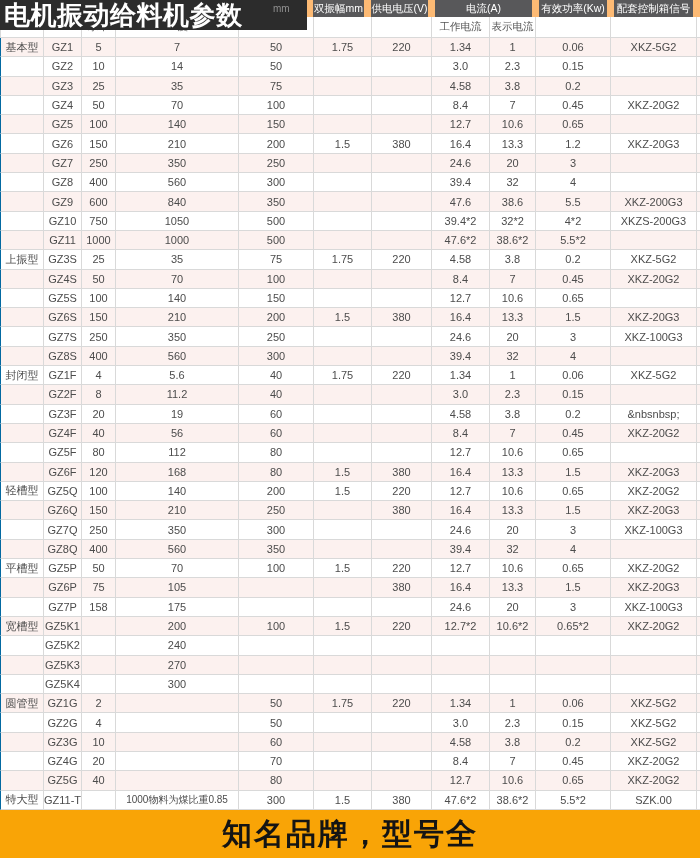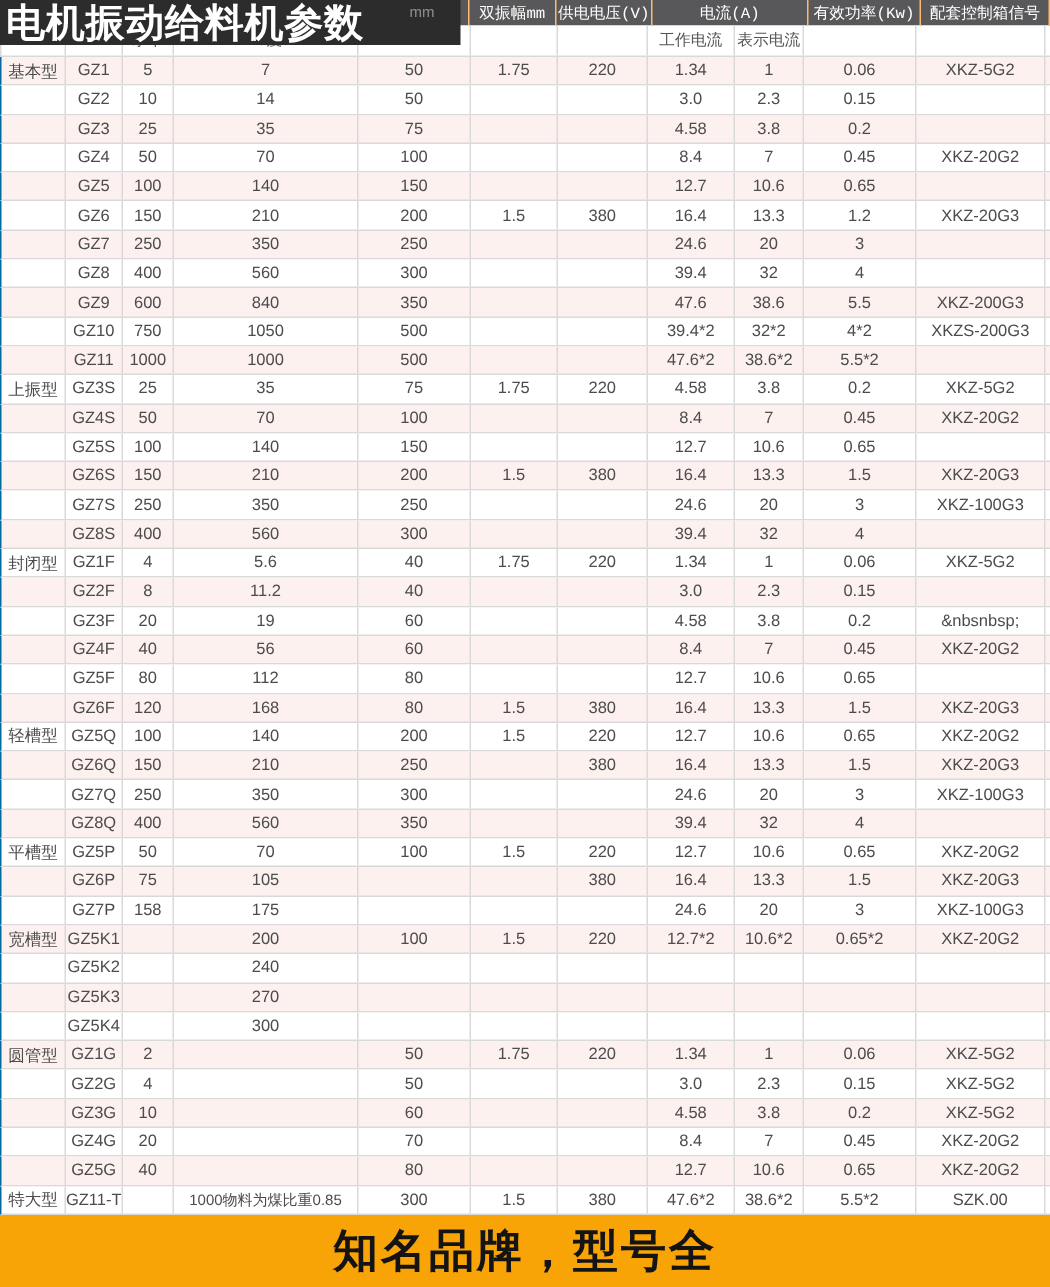--- a/index.html
+++ b/index.html
@@ -17,22 +17,22 @@
         box-sizing:border-box;border-right:1px solid #d9d9d9;
         font-size:11px;color:#4c4c4c;white-space:nowrap;overflow:hidden;}
   .c0{width:43px}.c1{width:38px}.c2{width:34px}.c3{width:123px}.c4{width:75px}
   .c5{width:58px}.c6{width:60px}.c7{width:58px}.c8{width:46px}.c9{width:75px}.c10{width:86px}
   .odd{background:#fcf1ef;}
   .even{background:#ffffff;}
 
   
   #header-row1{display:flex;width:700px;height:17px;background:#58585a;box-sizing:border-box;}
   #header-row1 .hcell{display:flex;align-items:center;justify-content:center;
-        box-sizing:border-box;border-right:1px solid #fdba74;
-        font-size:10.5px;color:#ffffff;white-space:nowrap;overflow:hidden;font-family:Liberation Mono, monospace;}
+        box-sizing:border-box;border-right:7px solid #fdba74;
+        font-size:10.5px;color:#ffffff;white-space:nowrap;overflow:hidden;}
   .h0{width:43px}.h1{width:38px}.h2{width:34px}.h3{width:123px}.h4{width:75px}
   .h5{width:58px}.h6{width:64px}.h7{width:104px}.h8{width:75px}.h9{width:86px}
 
   
   #header-row2{display:flex;width:700px;height:21px;background:#ffffff;border-bottom:1px solid #d9d9d9;border-left:1px solid #d9d9d9;box-sizing:border-box;}
   #header-row2 .cell{font-size:10.5px;color:#555;}
 
   
   #title-bar{
     position:absolute;left:0;top:0;width:307px;height:30px;

